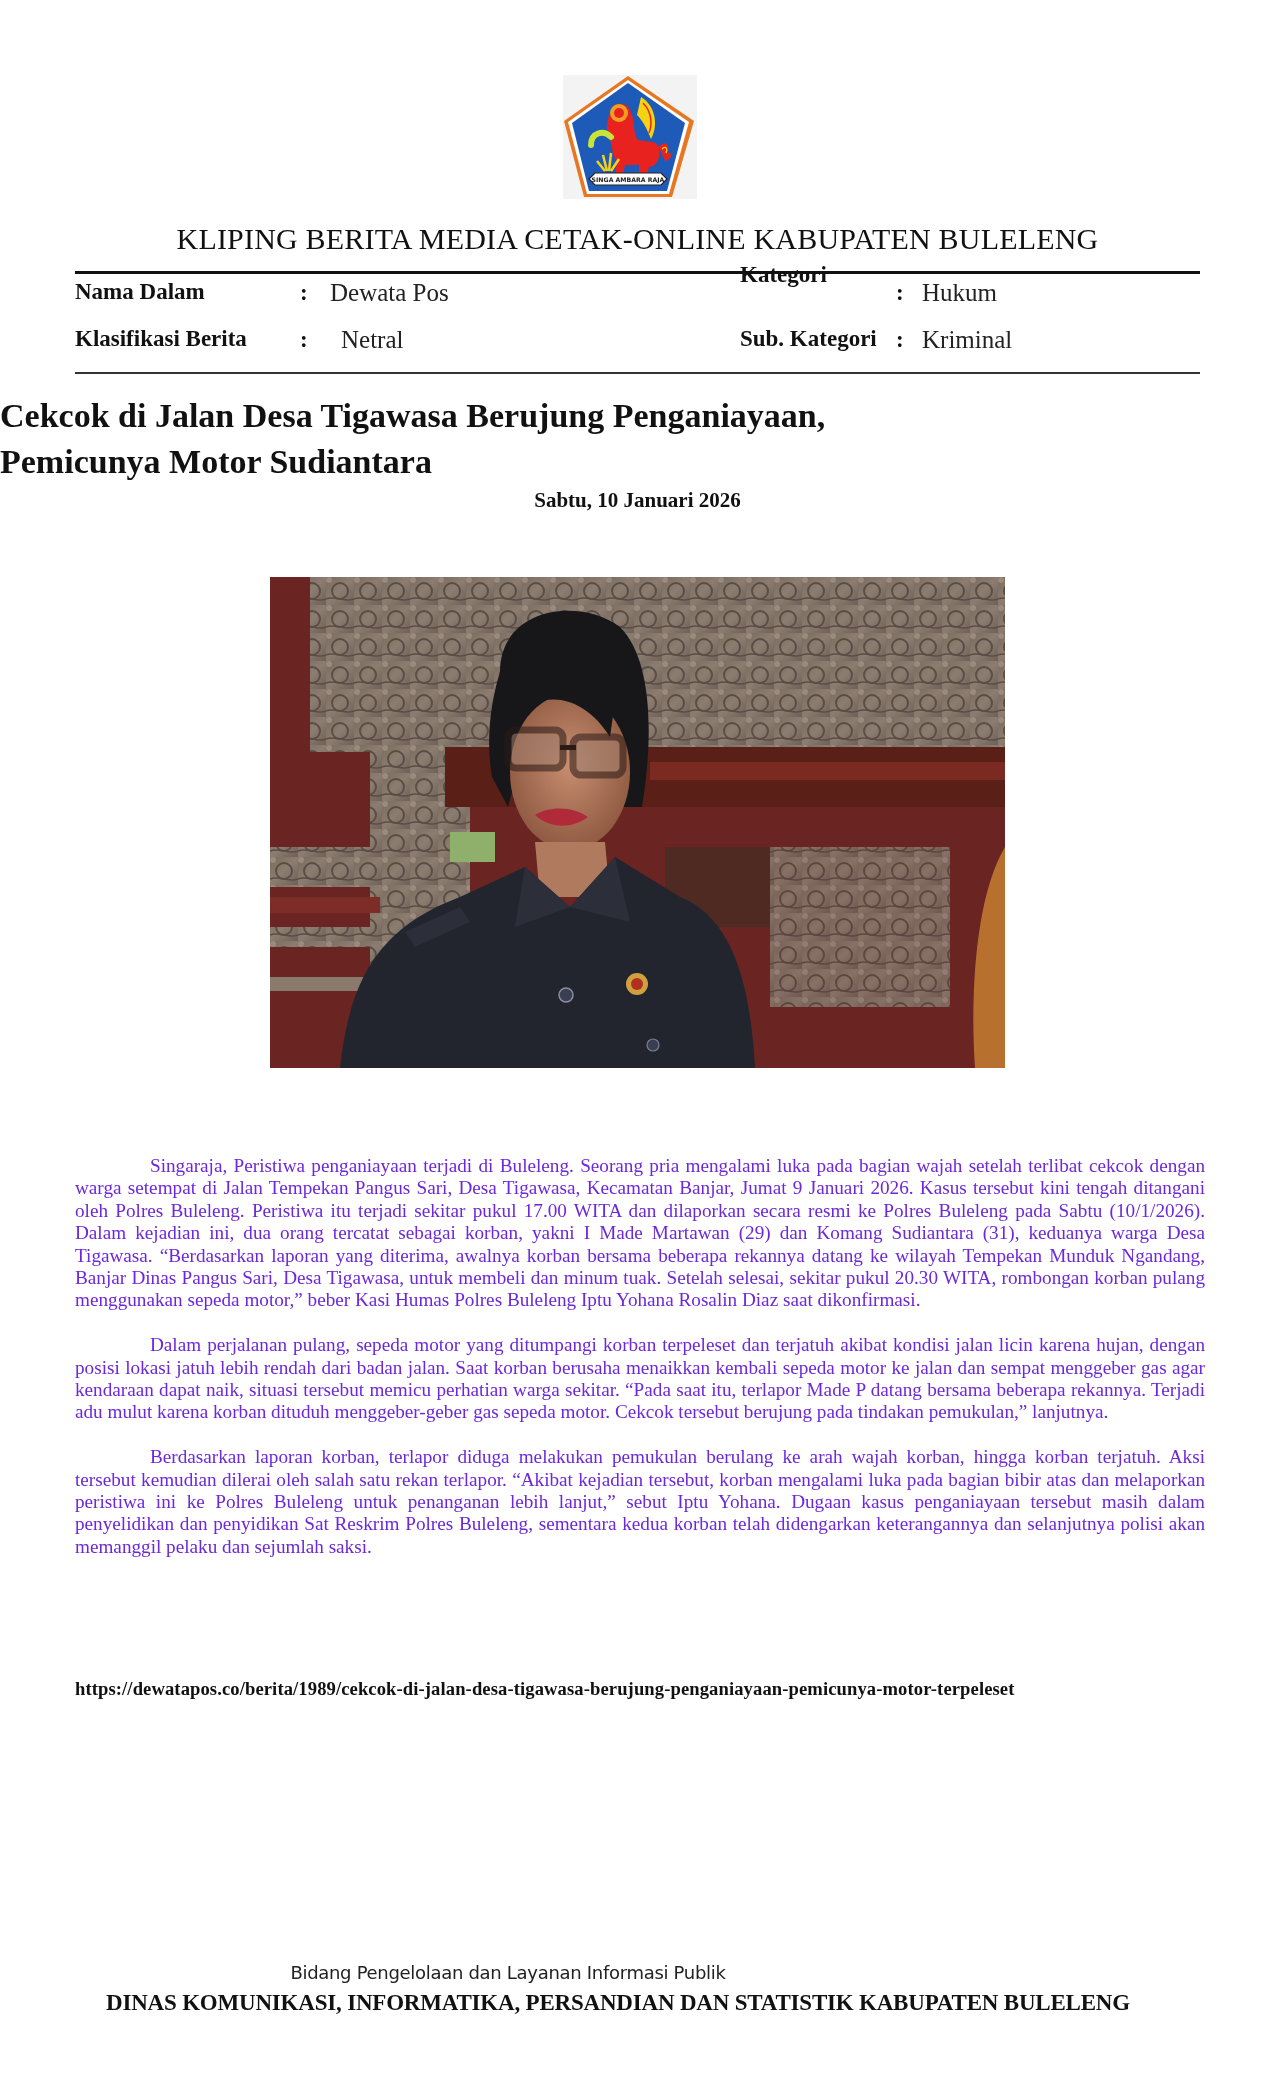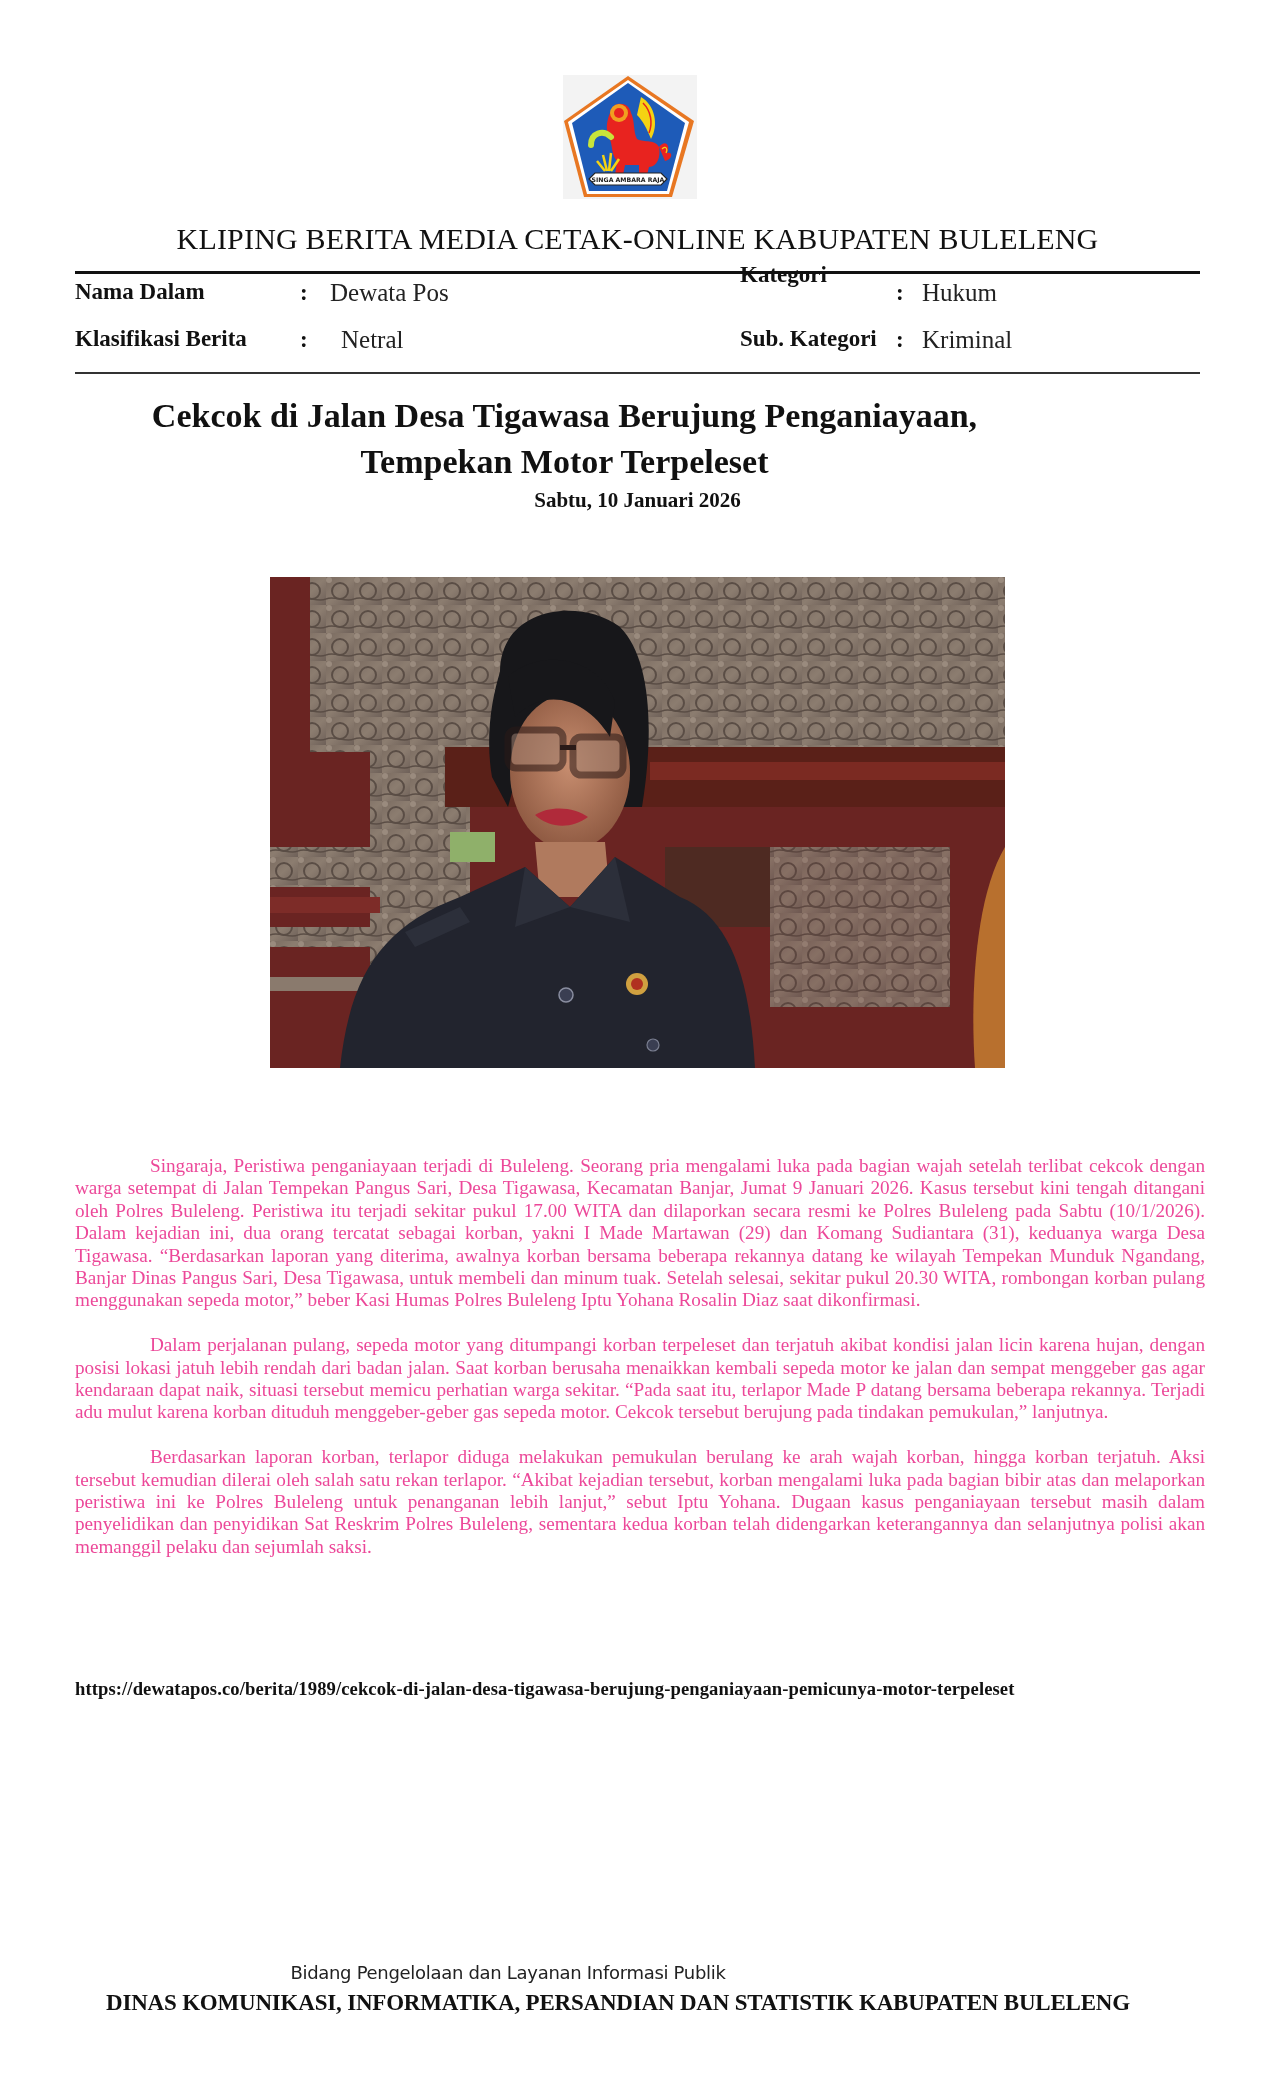--- a/index.html
+++ b/index.html
@@ -15,31 +15,31 @@
 
   .rule { left: 75px; width: 1125px; height: 2px; background: #111; }
   .rule.top { top: 271px; height: 3px; }
   .rule.bottom { top: 372px; background: #333; }
 
   .meta-label { font-weight: bold; font-size: 23px; color: #111; white-space: nowrap; }
   .meta-colon { font-size: 23px; font-weight: bold; color: #111; }
   .meta-value { font-size: 25px; color: #222; white-space: nowrap; }
 
   
-  .headline { left: 12px; width: 1105px; text-align: center; font-weight: bold; font-size: 34px; color: #111; }
+  .headline { left: 0; width: 1105px; text-align: left; font-weight: bold; font-size: 34px; color: #111; }
   .headline.l1 { top: 397px; }
   .headline.l2 { top: 443px; }
   .pubdate { left: 0; top: 488px; width: 1275px; text-align: center; font-weight: bold; font-size: 21px; color: #111; }
 
   
   .photo { left: 270px; top: 577px; width: 735px; height: 491px; overflow: hidden; background: #5a4a40; }
   .photo svg { display: block; }
 
   
-  .article-body { left: 75px; top: 1155px; width: 1130px; font-size: 19.2px; line-height: 22.4px; color: #ec4899; text-align: justify; }
+  .article-body { left: 75px; top: 1155px; width: 1130px; font-size: 19.2px; line-height: 22.4px; color: #6d28d9; text-align: justify; }
   .article-body p { margin: 0 0 22.4px 0; text-indent: 75px; }
   .source-url { left: 75px; top: 1678px; font-size: 18.6px; font-weight: bold; color: #111; white-space: nowrap; letter-spacing: 0.1px; }
 
   
   .footer-sub { left: 0; top: 1962px; width: 1016px; text-align: center; font-family: "DejaVu Sans", sans-serif; font-size: 18px; color: #222; letter-spacing: -0.3px; }
   .footer-main { left: 0; top: 1990px; width: 1236px; text-align: center; font-size: 23px; font-weight: bold; color: #111; letter-spacing: -0.2px; }
 </style>
 </head>
 <body>
 
@@ -83,21 +83,21 @@
 <div class="abs meta-colon" style="left:896px; top:280px;">:</div>
 <div class="abs meta-value" style="left:922px; top:279px;">Hukum</div>
 
 <div class="abs meta-label" style="left:740px; top:326px;">Sub. Kategori</div>
 <div class="abs meta-colon" style="left:896px; top:327px;">:</div>
 <div class="abs meta-value" style="left:922px; top:326px;">Kriminal</div>
 
 <div class="abs rule bottom"></div>
 
 <div class="abs headline l1">Cekcok di Jalan Desa Tigawasa Berujung Penganiayaan,</div>
-<div class="abs headline l2">Tempekan Motor Terpeleset</div>
+<div class="abs headline l2">Pemicunya Motor Sudiantara</div>
 <div class="abs pubdate">Sabtu, 10 Januari 2026</div>
 
 <div class="abs photo">
   <svg width="735" height="491" viewBox="0 0 735 491" xmlns="http://www.w3.org/2000/svg">
     <defs>
       <linearGradient id="stone" x1="0" y1="0" x2="1" y2="1">
         <stop offset="0" stop-color="#7a6b60"></stop>
         <stop offset="0.5" stop-color="#8c7d70"></stop>
         <stop offset="1" stop-color="#6e6058"></stop>
       </linearGradient>

